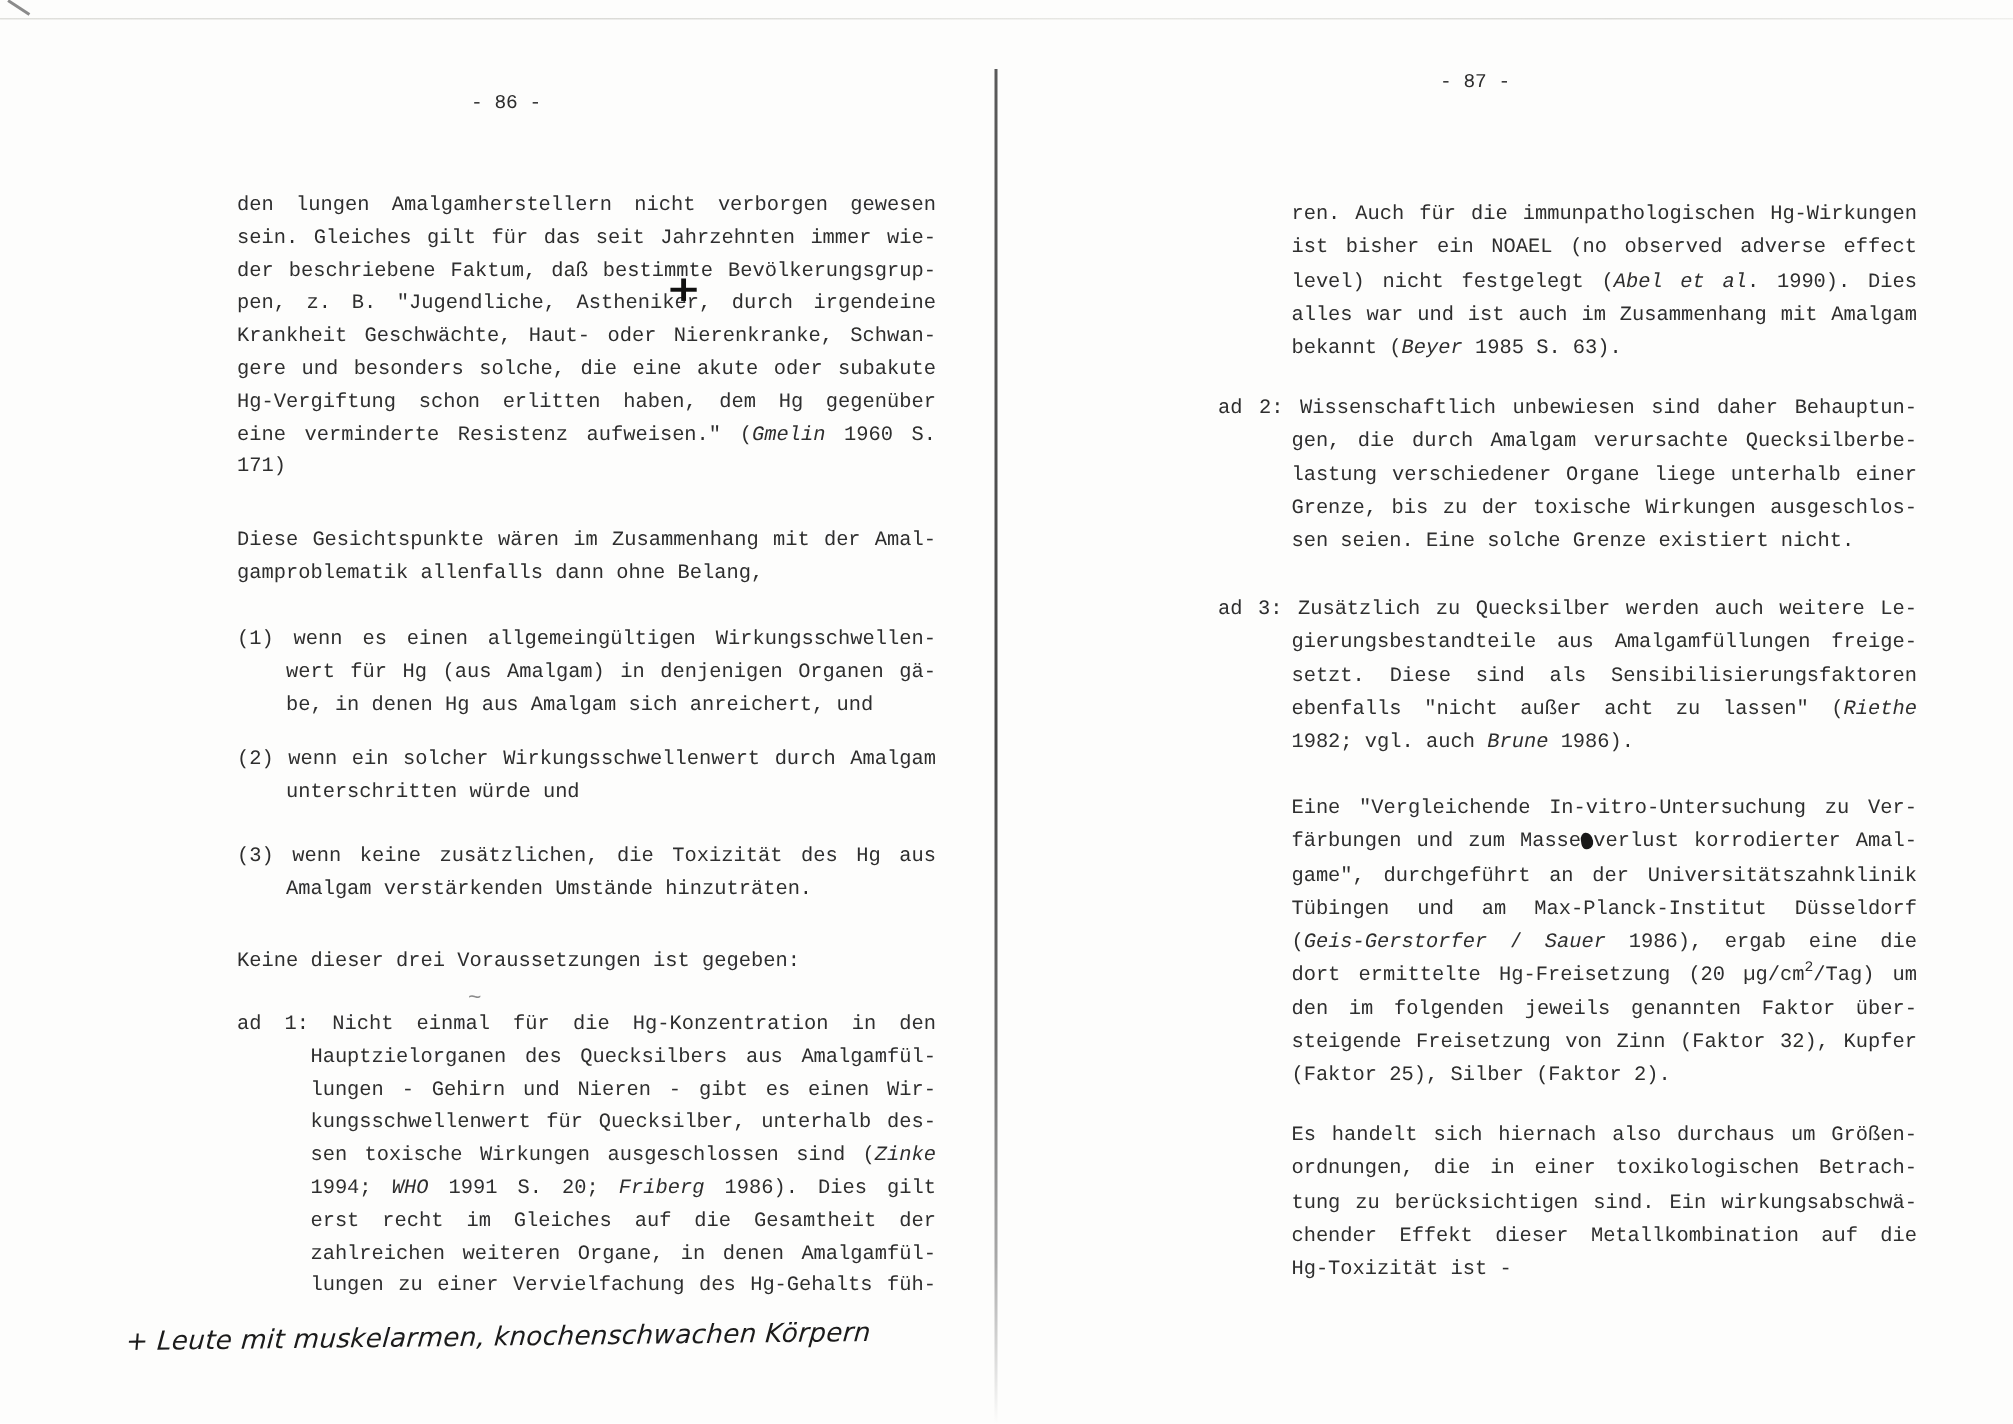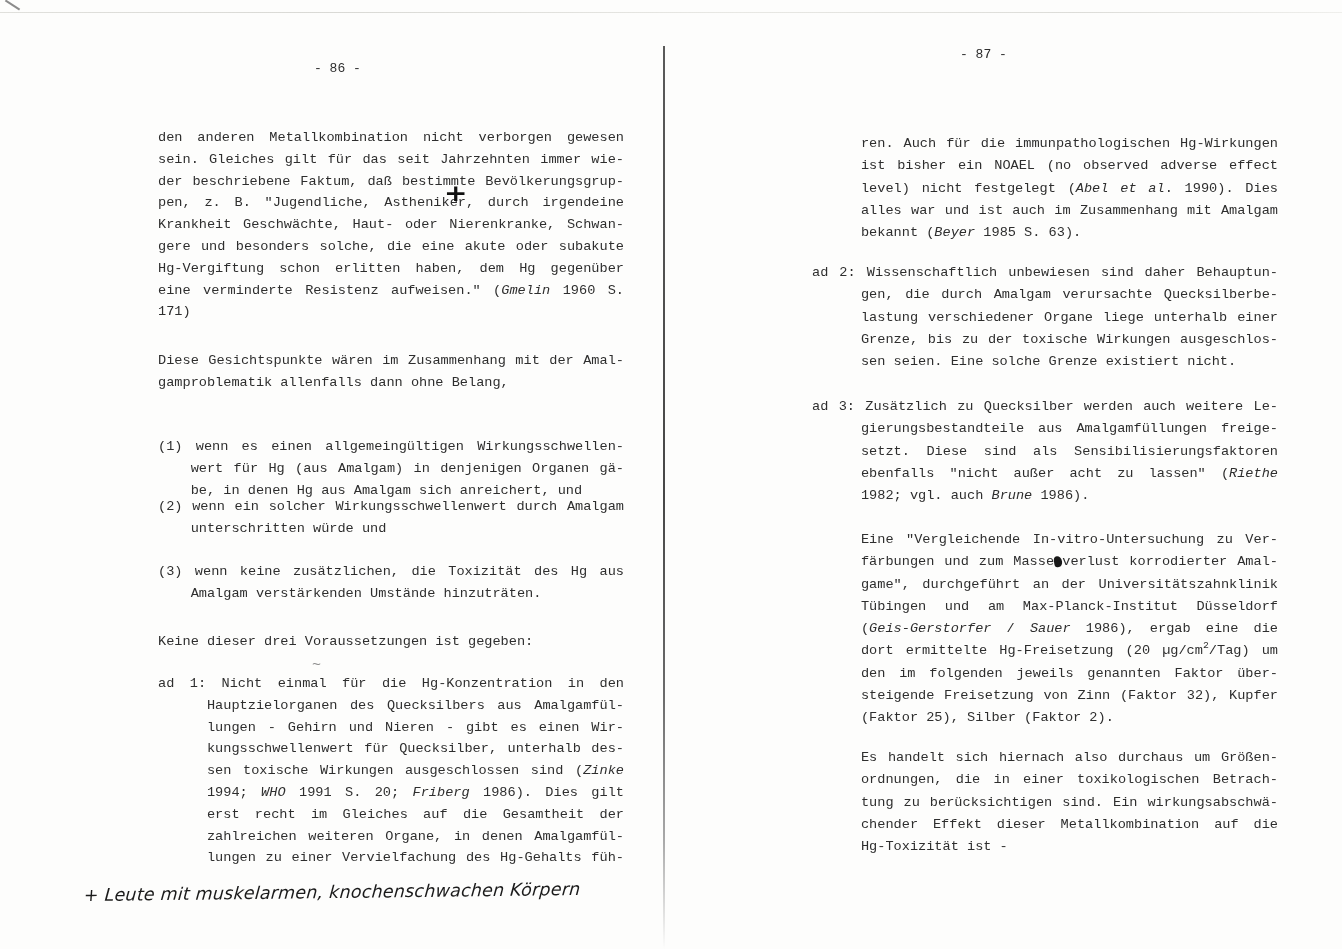--- a/index.html
+++ b/index.html
@@ -51,35 +51,35 @@
 <div class="scan">
 
   <div class="corner-mark"></div>
   <div class="scan-line-top"></div>
   <div class="divider"></div>
   <div class="tilde-mark">~</div>
 
   <div class="page-col page86">
     <div class="page-header">- 86 -</div>
     <div class="tblock" style="top:127px">
-        <div class="tline first">den anderen Metallkombination nicht verborgen gewesen</div>
+        <div class="tline first">den lungen Amalgamherstellern nicht verborgen gewesen</div>
         <div class="tline">sein. Gleiches gilt für das seit Jahrzehnten immer wie-</div>
         <div class="tline">der beschriebene Faktum, daß bestimmte Bevölkerungsgrup-</div>
         <div class="tline">pen, z. B. "Jugendliche, Astheniker, durch irgendeine</div>
         <div class="tline">Krankheit Geschwächte, Haut- oder Nierenkranke, Schwan-</div>
         <div class="tline">gere und besonders solche, die eine akute oder subakute</div>
         <div class="tline">Hg-Vergiftung schon erlitten haben, dem Hg gegenüber</div>
         <div class="tline">eine verminderte Resistenz aufweisen." (<i>Gmelin</i> 1960 S.</div>
         <div class="tline last">171)</div>
       </div>
     <div class="tblock" style="top:350px">
         <div class="tline first">Diese Gesichtspunkte wären im Zusammenhang mit der Amal-</div>
         <div class="tline last">gamproblematik allenfalls dann ohne Belang,</div>
       </div>
-    <div class="tblock hang4" style="top:436px">
+    <div class="tblock hang4" style="top:416px">
         <div class="tline first">(1) wenn es einen allgemeingültigen Wirkungsschwellen-</div>
         <div class="tline">wert für Hg (aus Amalgam) in denjenigen Organen gä-</div>
         <div class="tline last">be, in denen Hg aus Amalgam sich anreichert, und</div>
       </div>
     <div class="tblock hang4" style="top:496px">
         <div class="tline first">(2) wenn ein solcher Wirkungsschwellenwert durch Amalgam</div>
         <div class="tline last">unterschritten würde und</div>
       </div>
     <div class="tblock hang4" style="top:561px">
         <div class="tline first">(3) wenn keine zusätzlichen, die Toxizität des Hg aus</div>

